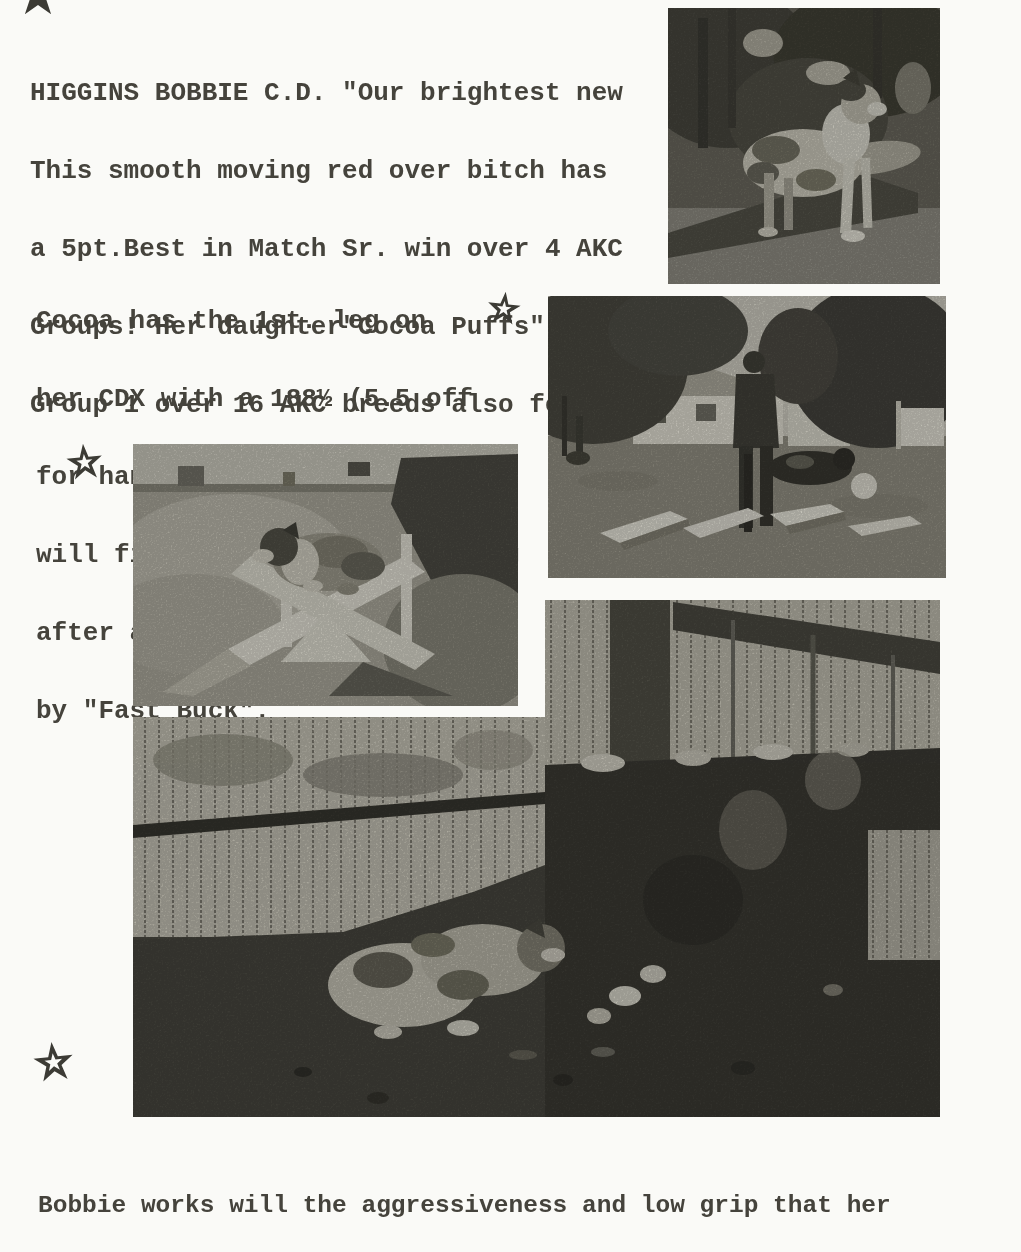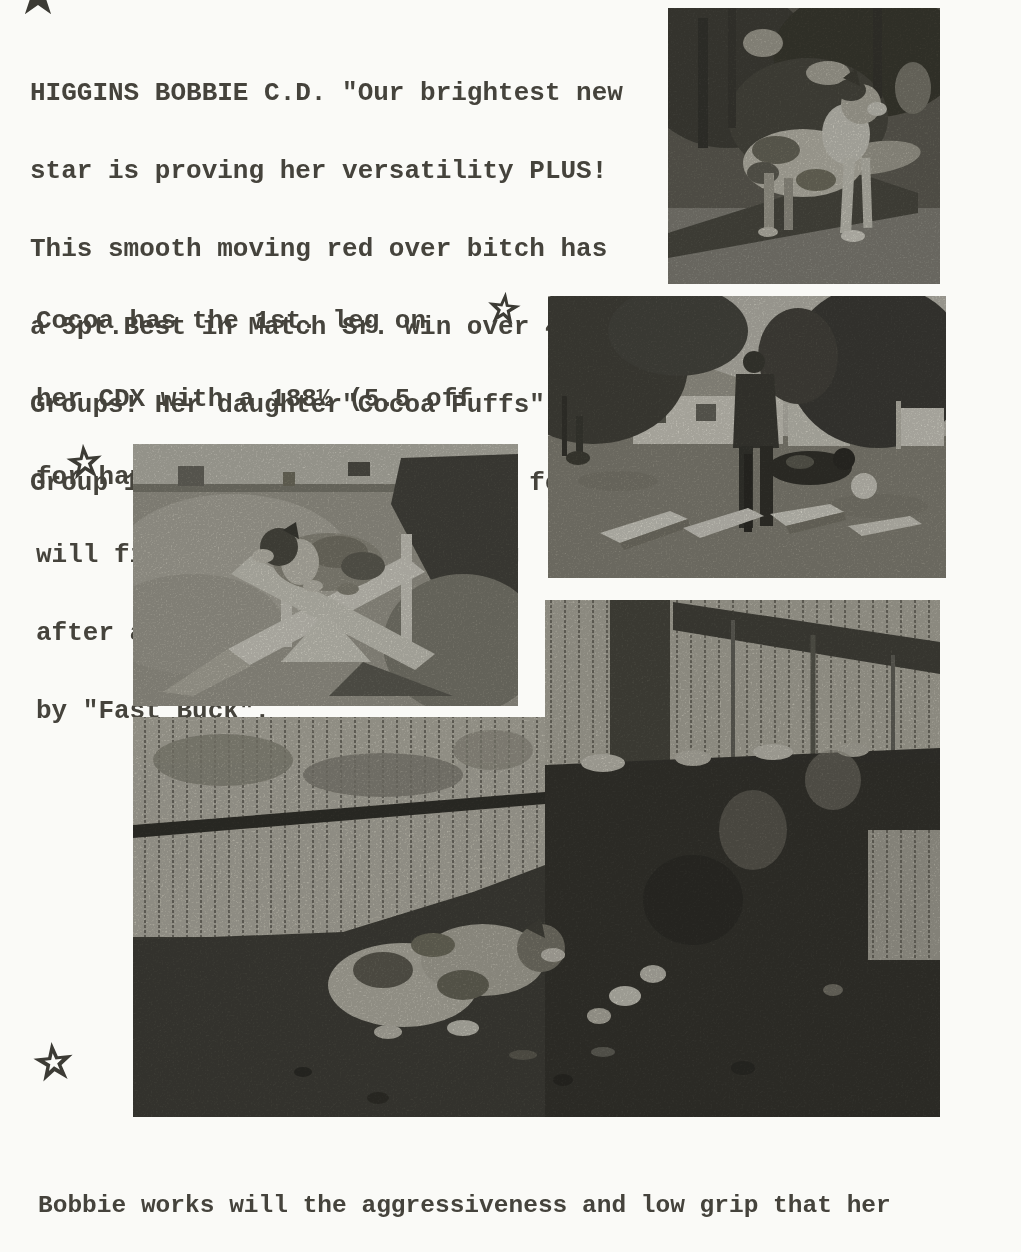--- a/index.html
+++ b/index.html
@@ -36,21 +36,20 @@
 <div class="page">
 
   <div class="star" style="left:16px;top:-26px;width:44px;height:42px">
     <svg viewBox="0 0 100 100" preserveAspectRatio="none">
       <path fill="#3c3b35" d="M50 2 L61.8 38.2 L98 38.2 L68.6 60.5 L79.8 96 L50 74 L20.2 96 L31.4 60.5 L2 38.2 L38.2 38.2 Z"></path>
     </svg>
   </div>
 
   <div class="para" style="left:30px;top:28px;font-size:26px">
     <div class="line">HIGGINS BOBBIE C.D. "Our brightest new</div>
-    <div class="line">star is proving her versatility PLUS!</div>
     <div class="line">This smooth moving red over bitch has</div>
     <div class="line">a 5pt.Best in Match Sr. win over 4 AKC</div>
     <div class="line">Groups! Her daughter"Cocoa Puffs", has a</div>
     <div class="line">Group 1 over 16 AKC breeds also for 5pts!</div>
   </div>
 
   <figure class="photo" style="left:668px;top:8px;width:272px;height:276px">
     <svg viewBox="0 0 272 276">
       <defs>
         <filter id="g1" x="0" y="0" width="100%" height="100%">

